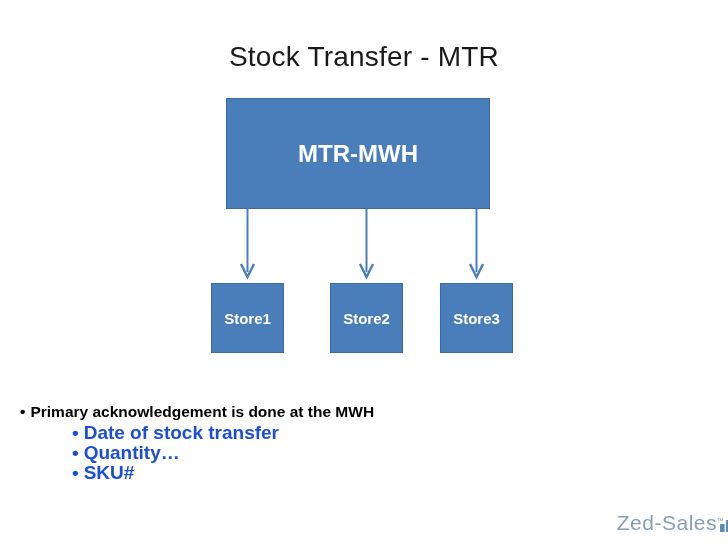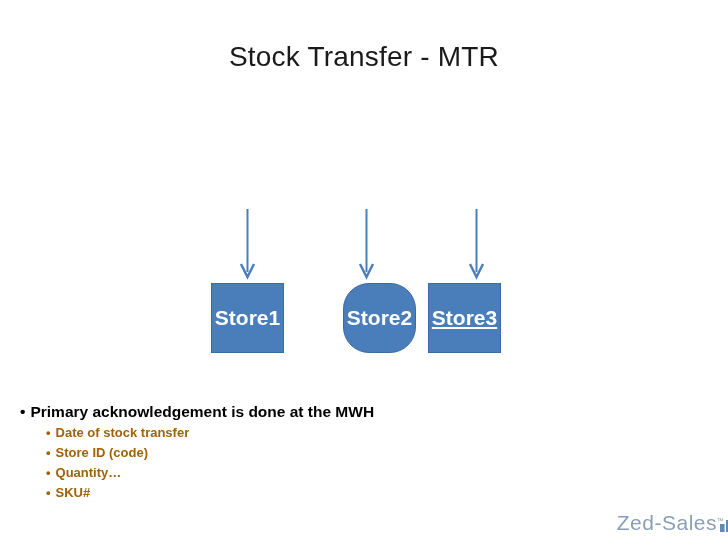--- a/index.html
+++ b/index.html
@@ -49,25 +49,25 @@
     left: 226px;
     top: 98px;
     width: 264px;
     height: 111px;
     font-size: 24px;
   }
   .node-leaf {
     width: 73px;
     height: 70px;
     top: 283px;
-    font-size: 21px;
+    font-size: 15px;
   }
   .leaf-1 { left: 211px; }
-  .leaf-2 { left: 343px; border-radius: 26px; }
-  .leaf-3 { left: 428px; text-decoration: underline; }
+  .leaf-2 { left: 330px; }
+  .leaf-3 { left: 440px; }
 
   
   .connectors {
     position: absolute;
     left: 0;
     top: 0;
     width: 728px;
     height: 546px;
     pointer-events: none;
   }
@@ -81,25 +81,25 @@
   }
   .bullet-l1 {
     font-size: 15.5px;
     font-weight: bold;
     line-height: 23px;
     color: #000000;
     white-space: nowrap;
   }
   .bullet-l1 .dot { margin-right: 5px; }
   .bullet-l2 {
-    margin-left: 26px;
-    font-size: 13px;
+    margin-left: 52px;
+    font-size: 19px;
     font-weight: bold;
     line-height: 20px;
-    color: #a16207;
+    color: #1d4ed8;
     white-space: nowrap;
   }
   .bullet-l2 .dot { margin-right: 5px; }
 
   
   .logo {
     position: absolute;
     right: 18px;
     bottom: 12px;
     display: flex;
@@ -144,37 +144,35 @@
       <line x1="366.5" y1="209" x2="366.5" y2="272" stroke="#4a7ebb" stroke-width="2"></line>
       <polyline points="360,264 366.5,277 373,264" fill="none" stroke="#4a7ebb" stroke-width="2.4"></polyline>
     </g>
 
     <g>
       <line x1="476.5" y1="209" x2="476.5" y2="272" stroke="#4a7ebb" stroke-width="2"></line>
       <polyline points="470,264 476.5,277 483,264" fill="none" stroke="#4a7ebb" stroke-width="2.4"></polyline>
     </g>
   </svg>
 
+  <div class="node node-root">MTR-MWH</div>
 
   <div class="node node-leaf leaf-1">Store1</div>
   <div class="node node-leaf leaf-2">Store2</div>
   <div class="node node-leaf leaf-3">Store3</div>
 
   <div class="bullets">
 
     <div class="bullet-l1">
       <span class="dot">•</span><span>Primary acknowledgement is done at the MWH</span>
     </div>
 
 
     <div class="bullet-l2">
       <span class="dot">•</span><span>Date of stock transfer</span>
-    </div>
-    <div class="bullet-l2">
-      <span class="dot">•</span><span>Store ID (code)</span>
     </div>
     <div class="bullet-l2">
       <span class="dot">•</span><span>Quantity…</span>
     </div>
     <div class="bullet-l2">
       <span class="dot">•</span><span>SKU#</span>
     </div>
 
   </div>
 

